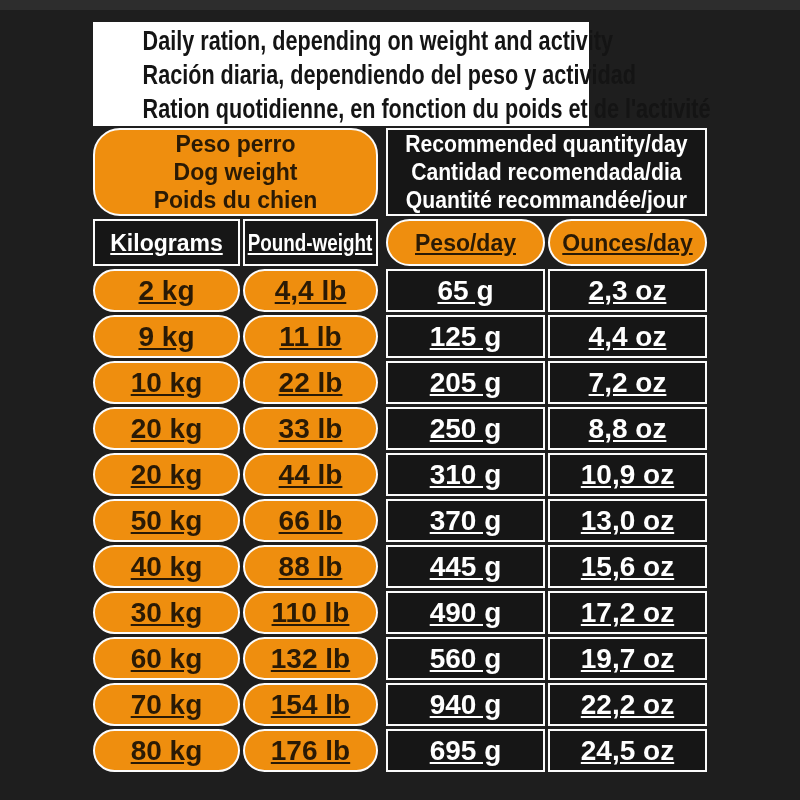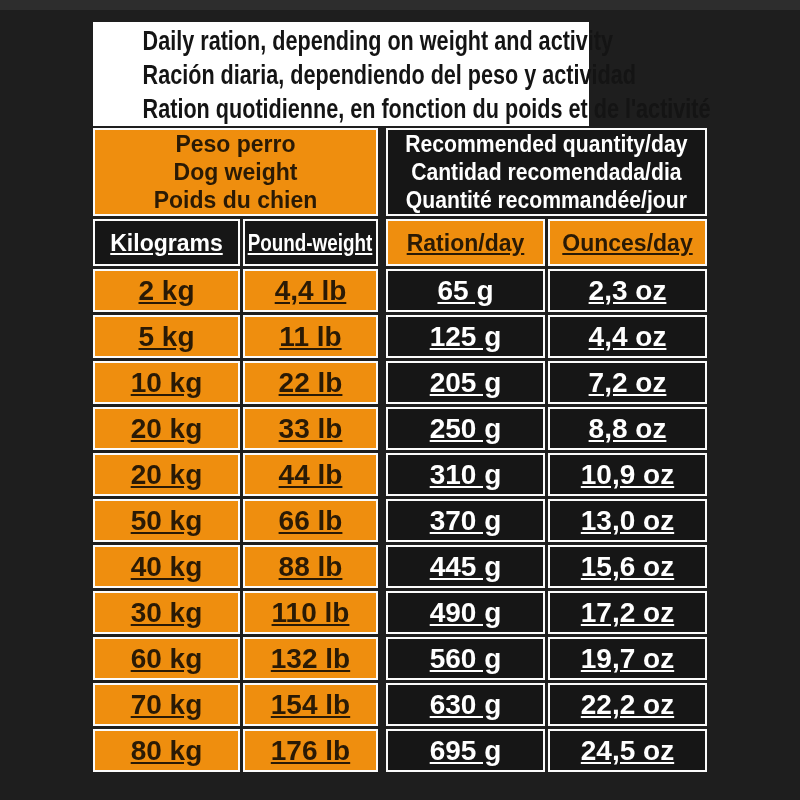--- a/index.html
+++ b/index.html
@@ -37,21 +37,21 @@
   }
   .grid.left{grid-template-columns:147px 135px;}
   .grid.right{grid-template-columns:159px 159px;}
   .cell{
     box-sizing:border-box;
     border:2px solid var(--border-white,#FBFBFB);
     display:flex;align-items:center;justify-content:center;
     text-align:center;
   }
   .span2{grid-column:1 / 3;}
-  .orange{background:var(--orange,#EF8E0E);color:var(--text-dark,#2A1A05);}
+  .orange{background:var(--orange,#EF8E0E);color:var(--text-dark,#2A1A05);border-radius:27px;}
   .dark{background:var(--cell-dark,#161616);color:var(--text-light,#FFFFFF);}
   .hgroup{font-size:23px;line-height:28px;}
   .hcol{font-size:23px;line-height:24px;white-space:nowrap;text-decoration:underline;}
   .data{font-size:28px;white-space:nowrap;text-decoration:underline;}
   .cx92{transform:scaleX(0.92);transform-origin:50% 50%;}
   .cx82{transform:scaleX(0.82);transform-origin:50% 50%;}
 </style>
 </head>
 <body>
 
@@ -76,21 +76,21 @@
 
     <div class="cell dark hcol">
       <span>Kilograms</span>
     </div>
     <div class="cell dark hcol">
       <span class="cx82">Pound-weight</span>
     </div>
 
     <div class="cell orange data">2 kg</div>
     <div class="cell orange data">4,4 lb</div>
-    <div class="cell orange data">5 kg</div>
+    <div class="cell orange data">9 kg</div>
     <div class="cell orange data">11 lb</div>
     <div class="cell orange data">10 kg</div>
     <div class="cell orange data">22 lb</div>
     <div class="cell orange data">20 kg</div>
     <div class="cell orange data">33 lb</div>
     <div class="cell orange data">20 kg</div>
     <div class="cell orange data">44 lb</div>
     <div class="cell orange data">50 kg</div>
     <div class="cell orange data">66 lb</div>
     <div class="cell orange data">40 kg</div>
@@ -108,21 +108,21 @@
   <div class="grid right">
     <div class="cell dark span2 hgroup">
       <div class="cx92">
         <div>Recommended quantity/day</div>
         <div>Cantidad recomendada/dia</div>
         <div>Quantité recommandée/jour</div>
       </div>
     </div>
 
     <div class="cell orange hcol">
-      <span>Ration/day</span>
+      <span>Peso/day</span>
     </div>
     <div class="cell orange hcol">
       <span>Ounces/day</span>
     </div>
 
     <div class="cell dark data">65 g</div>
     <div class="cell dark data">2,3 oz</div>
     <div class="cell dark data">125 g</div>
     <div class="cell dark data">4,4 oz</div>
     <div class="cell dark data">205 g</div>
@@ -132,19 +132,19 @@
     <div class="cell dark data">310 g</div>
     <div class="cell dark data">10,9 oz</div>
     <div class="cell dark data">370 g</div>
     <div class="cell dark data">13,0 oz</div>
     <div class="cell dark data">445 g</div>
     <div class="cell dark data">15,6 oz</div>
     <div class="cell dark data">490 g</div>
     <div class="cell dark data">17,2 oz</div>
     <div class="cell dark data">560 g</div>
     <div class="cell dark data">19,7 oz</div>
-    <div class="cell dark data">630 g</div>
+    <div class="cell dark data">940 g</div>
     <div class="cell dark data">22,2 oz</div>
     <div class="cell dark data">695 g</div>
     <div class="cell dark data">24,5 oz</div>
   </div>
 
 </div>
 
 </body></html>

